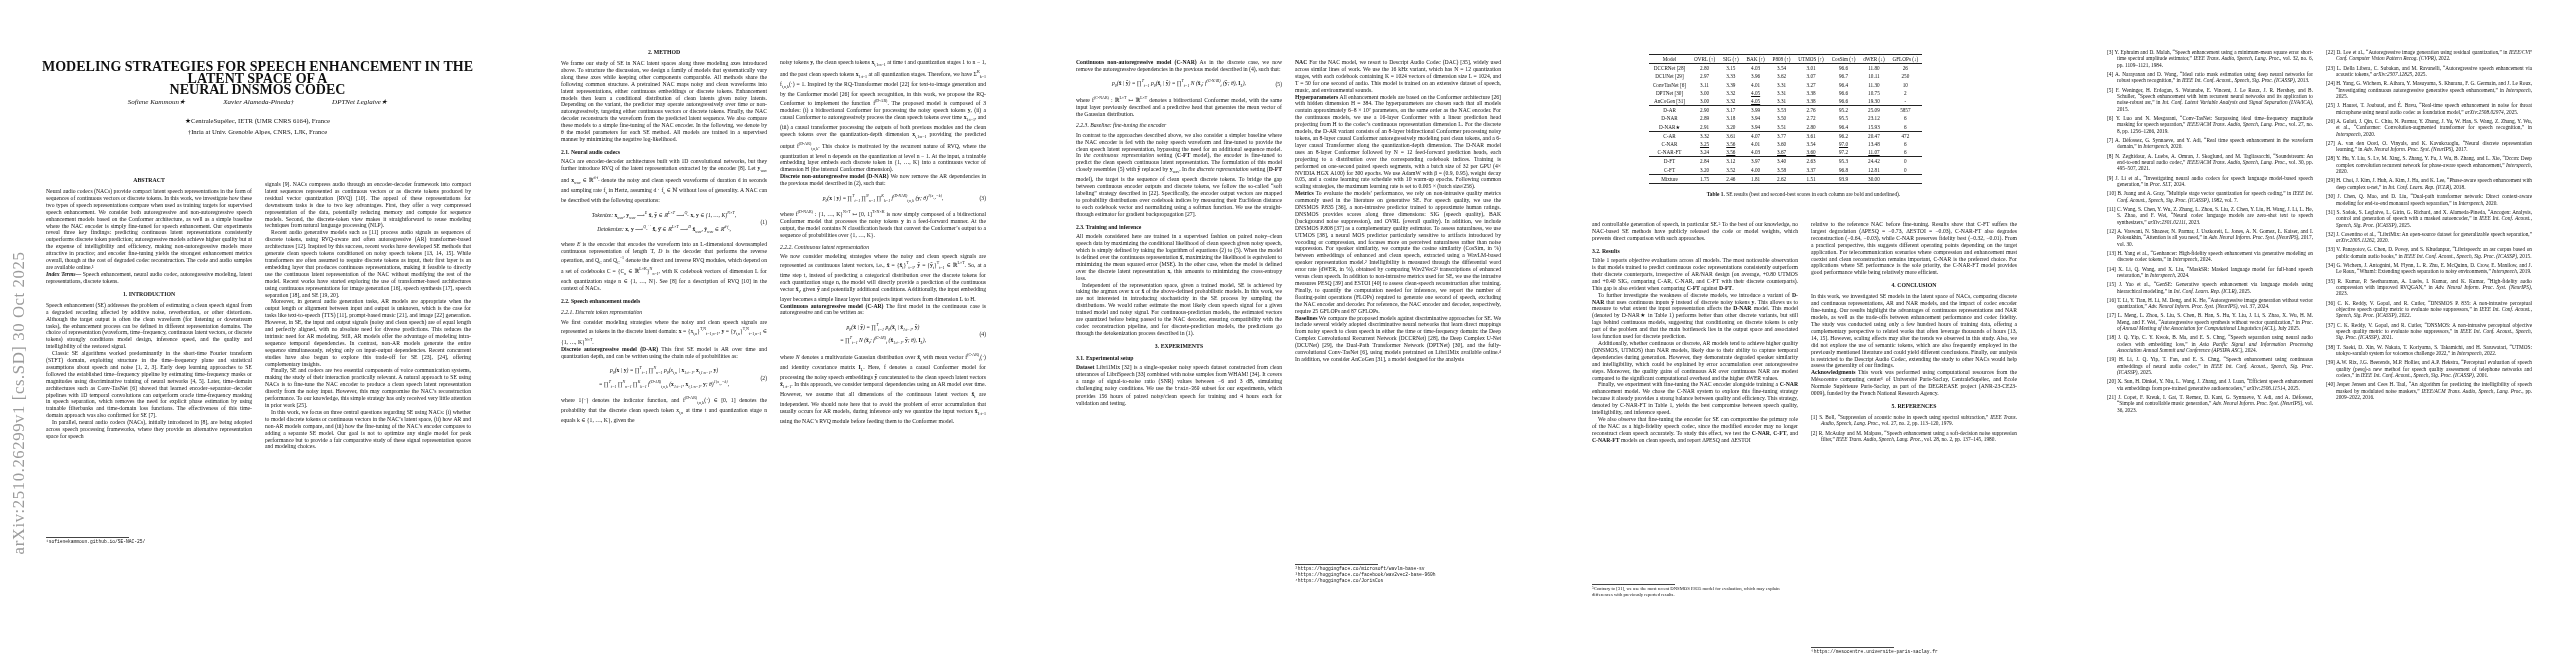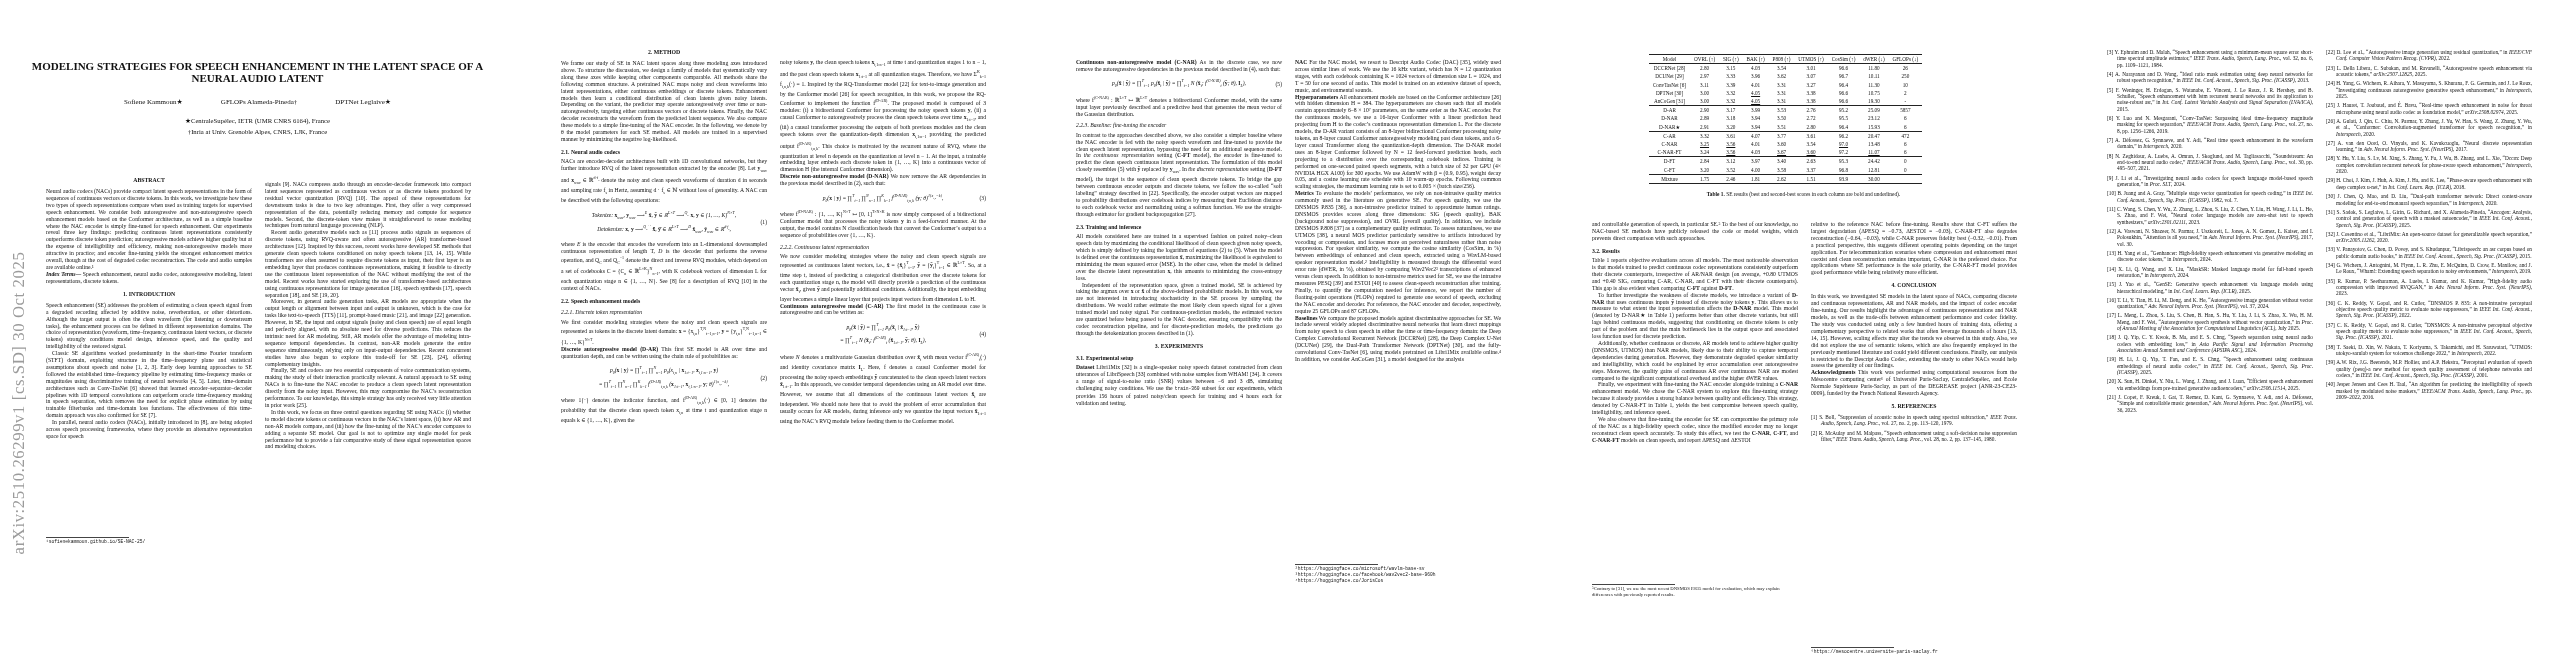--- a/index.html
+++ b/index.html
@@ -2,23 +2,23 @@
 <html style="font-size:9px"><head>
 <meta charset="utf-8">
 <style>
   html,body{margin:0;padding:0;}
   body{width:2576px;height:667px;background:#ffffff;position:relative;
        font-family:"Liberation Serif","DejaVu Serif",serif;color:#111;}
   .page{position:absolute;top:0;width:515px;height:667px;overflow:hidden;background:#fff;}
   .wm{position:absolute;color:#9b9b9b;font-size:16.7px;letter-spacing:0.6px;text-align:center;
       transform:rotate(-90deg);}
   .title{position:absolute;left:22px;top:61px;width:471px;text-align:center;
-         font-weight:bold;font-size:11px;line-height:11.7px;}
+         font-weight:bold;font-size:14px;line-height:11.7px;}
   .authors{position:absolute;left:22px;top:98px;width:471px;display:flex;justify-content:center;
-           gap:38px;font-size:7px;}
+           gap:38px;font-style:italic;font-size:7px;}
   .affils{position:absolute;left:22px;top:116px;width:471px;text-align:center;font-size:6.7px;line-height:10.6px;}
   .col{position:absolute;width:206px;}
   .para{font-size:5.7px;line-height:6.9px;text-align:justify;}
   .ind{text-indent:6.1px;}
   .h1{font-size:5.8px;font-weight:bold;text-align:center;margin:6.1px 0 5px 0;}
   .h2{font-size:5.7px;font-weight:bold;margin:6.1px 0 3.3px 0;}
   .h3{font-size:5.7px;font-style:italic;margin:5px 0 3.3px 0;}
   .runlabel{font-weight:bold;}
   .itlabel{font-weight:bold;font-style:italic;}
   .eqrow{position:relative;margin:4.4px 0;font-size:5.6px;}
@@ -40,25 +40,25 @@
   .tabcap{position:absolute;font-size:5.4px;text-align:center;}
   sub,sup{font-size:70%;}
 </style>
 </head>
 <body>
 
 <div class="page" style="left:0">
   <div class="wm" style="left:-220px;top:392px;width:478px;height:22px;line-height:22px;">arXiv:2510.26299v1  [cs.SD]  30 Oct 2025</div>
   <div class="title">
     <div>MODELING STRATEGIES FOR SPEECH ENHANCEMENT IN THE LATENT SPACE OF A</div>
-    <div>NEURAL AUDIO LATENT</div>
+    <div>NEURAL DNSMOS CODEC</div>
   </div>
   <div class="authors">
     <span>Sofiene Kammoun★</span>
-    <span>GFLOPs Alameda-Pineda†</span>
+    <span>Xavier Alameda-Pineda†</span>
     <span>DPTNet Leglaive★</span>
   </div>
   <div class="affils">
     <div>★CentraleSupélec, IETR (UMR CNRS 6164), France</div>
     <div>†Inria at Univ. Grenoble Alpes, CNRS, LJK, France</div>
   </div>
 <div class="fnote" style="left: 46px; top: 537px;"><span class="mono">¹sofienekammoun.github.io/SE-NAC-25/</span></div>
     <div class="col" style="left: 46px; top: 177px;">
       <div class="h1" style="margin-top: 0px;">ABSTRACT</div>
       <div class="para">Neural audio codecs (NACs) provide compact latent speech representations in the form of sequences of continuous vectors or discrete tokens. In this work, we investigate how these two types of speech representations compare when used as training targets for supervised speech enhancement. We consider both autoregressive and non-autoregressive speech enhancement models based on the Conformer architecture, as well as a simple baseline where the NAC encoder is simply fine-tuned for speech enhancement. Our experiments reveal three key findings: predicting continuous latent representations consistently outperforms discrete token prediction; autoregressive models achieve higher quality but at the expense of intelligibility and efficiency, making non-autoregressive models more attractive in practice; and encoder fine-tuning yields the strongest enhancement metrics overall, though at the cost of degraded codec reconstruction. The code and audio samples are available online.¹</div>

